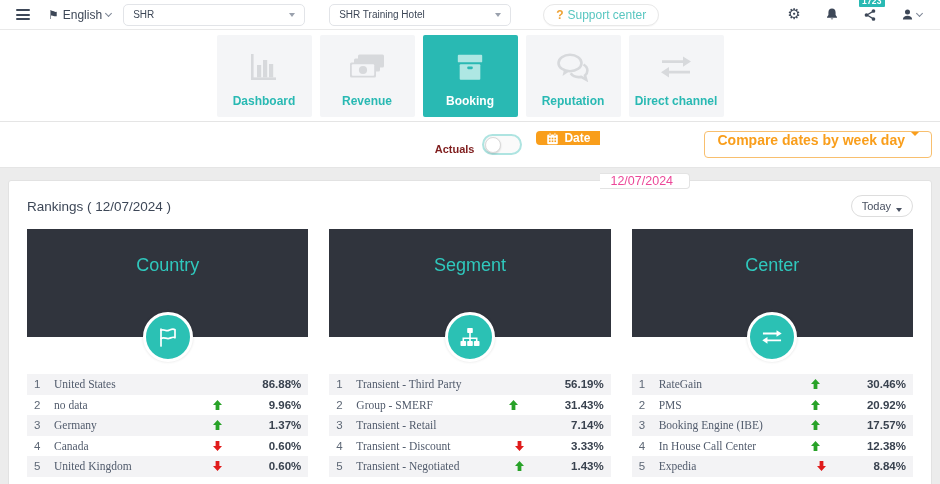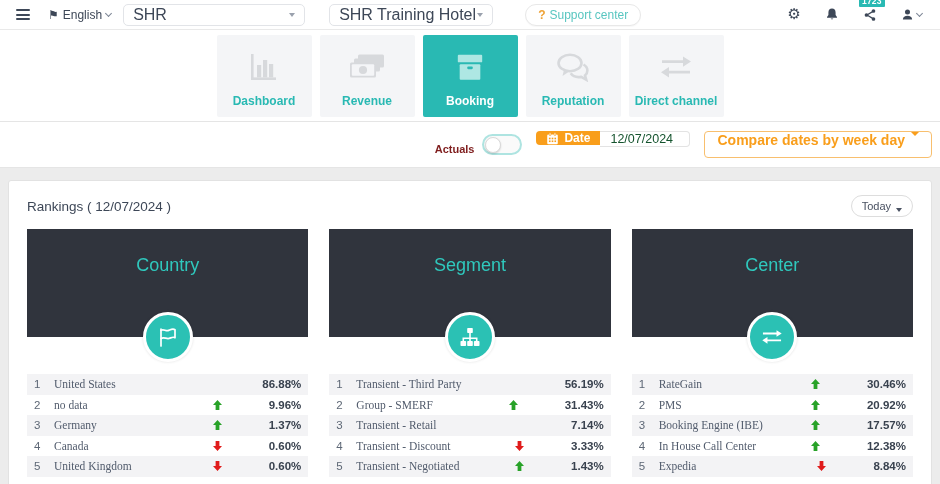--- a/index.html
+++ b/index.html
@@ -14,23 +14,23 @@
   .topbar { height:30px; background:#fff; display:flex; align-items:center; gap:10px;
             padding:0 14px; border-bottom:1px solid #e9e9e9; }
   .burger { display:inline-flex; flex-direction:column; gap:2.5px; cursor:pointer; padding:3px 2px; }
   .burger i { width:14px; height:2px; background:#3d4757; border-radius:1px; }
   .lang { display:flex; align-items:center; gap:4px; font-size:12px; color:#3d4757; cursor:pointer; margin-left:6px; }
   .flag-glyph { font-family:"DejaVu Sans",sans-serif; font-size:12px; line-height:1; }
   .chev { width:5px; height:5px; border-right:1.4px solid #7b8494; border-bottom:1.4px solid #7b8494;
           transform:rotate(45deg); margin-top:-3px; display:inline-block; }
   .select { height:22px; border:1px solid #e2e4e8; border-radius:5px; background:#fff;
             display:flex; align-items:center; justify-content:space-between;
-            font-size:16px; color:#3d4757; padding:0 9px; cursor:pointer; }
+            font-size:10px; color:#3d4757; padding:0 9px; cursor:pointer; }
   .select.w1 { width:182px; margin-left:2px; }
-  .select.w2 { width:164px; margin-left:14px; }
+  .select.w2 { width:182px; margin-left:14px; }
   .caret { width:0; height:0; border-left:3.8px solid transparent; border-right:3.8px solid transparent;
            border-top:4.2px solid #9aa1ad; }
   .support { margin-left:22px; height:22px; border:1px solid #e8e8e8; border-radius:12px;
              display:flex; align-items:center; gap:4px; padding:0 12px; font-size:12px;
              background:#fff; cursor:pointer; box-shadow:0 1px 1px rgba(0,0,0,.03); }
   .support .q { color:#eea235; font-weight:bold; }
   .support .s { color:#58c6c0; }
   .top-icons { margin-left:auto; display:flex; align-items:center; gap:24px; padding-right:4px; }
   .tico { color:#3d4757; display:inline-flex; align-items:flex-start; cursor:pointer; position:relative; }
   .gear-glyph { font-family:"DejaVu Sans",sans-serif; font-size:15px; line-height:1; }
@@ -57,22 +57,22 @@
   .actuals-label { font-size:11px; font-weight:bold; color:#7f1d1d;margin-top:8px; }
   .toggle { width:40px; height:21px; border:2px solid #aee4e1; border-radius:12px; background:#fafafa;
             position:relative; cursor:pointer; }
   .toggle .knob { position:absolute; left:1px; top:0.5px; width:16px; height:16px; border-radius:50%;
                   background:#fff; border:1px solid #d9d9d9; box-shadow:0 1px 2px rgba(0,0,0,.15); }
   .date-group { display:flex; align-items:flex-start; height:27px; }
   .date-btn { background:var(--orange); color:#fff; font-size:12px; font-weight:bold;
               display:flex; align-items:center; gap:5px; padding:0 10px;
               border-radius:4px 0 0 4px; cursor:pointer; }
   .date-input { width:90px; background:#fff; border:1px solid #e3e3e3; border-left:none;
-                border-radius:0 4px 4px 0; font-size:12.5px; color:#14532d;
-                display:flex; align-items:center; padding-left:10px; cursor:text; }
+                border-radius:0 4px 4px 0; font-size:12.5px; color:#ec4899;
+                display:flex; align-items:center; padding-left:10px; cursor:text;margin-top:42px; }
   .compare-btn { height:27px; border:1px solid #f8bf6e; border-radius:4px; background:#fff;
                  color:var(--orange); font-size:14px; font-weight:bold; display:flex;
                  gap:6px; padding:0 12px; cursor:pointer; }
   .caret-orange { width:0; height:0; border-left:4px solid transparent; border-right:4px solid transparent;
                   border-top:4.5px solid var(--orange); }
 
   
   .content { padding:12px 8px 0; }
   .panel { background:#fff; border:1px solid #e2e2e2; border-radius:3px; min-height:300px;
            padding:14px 18px 20px; }

